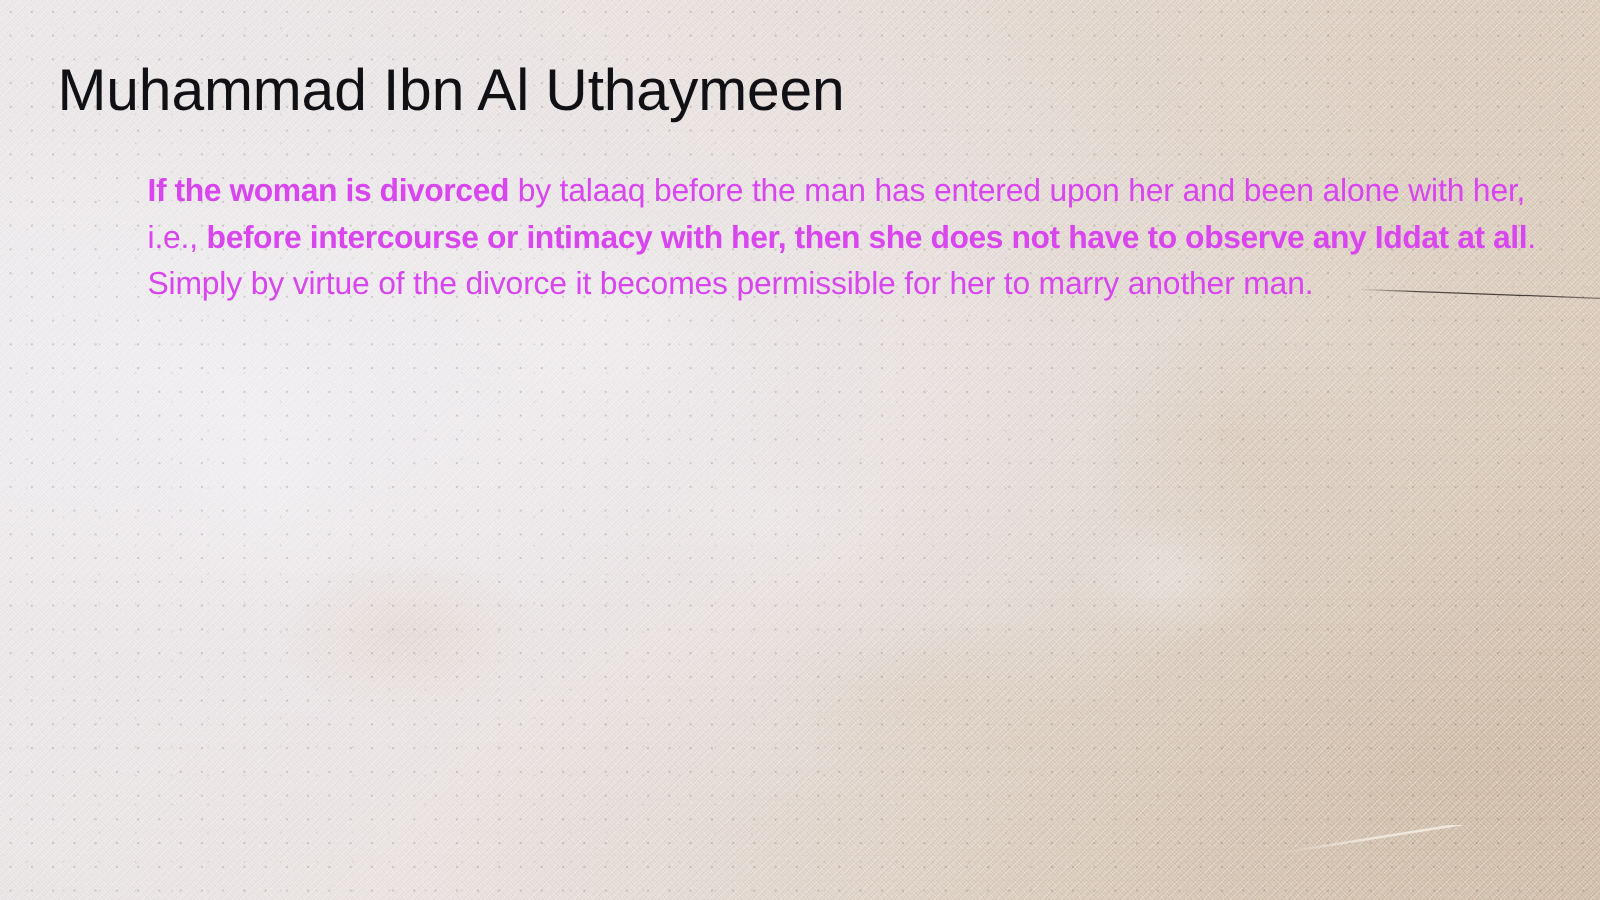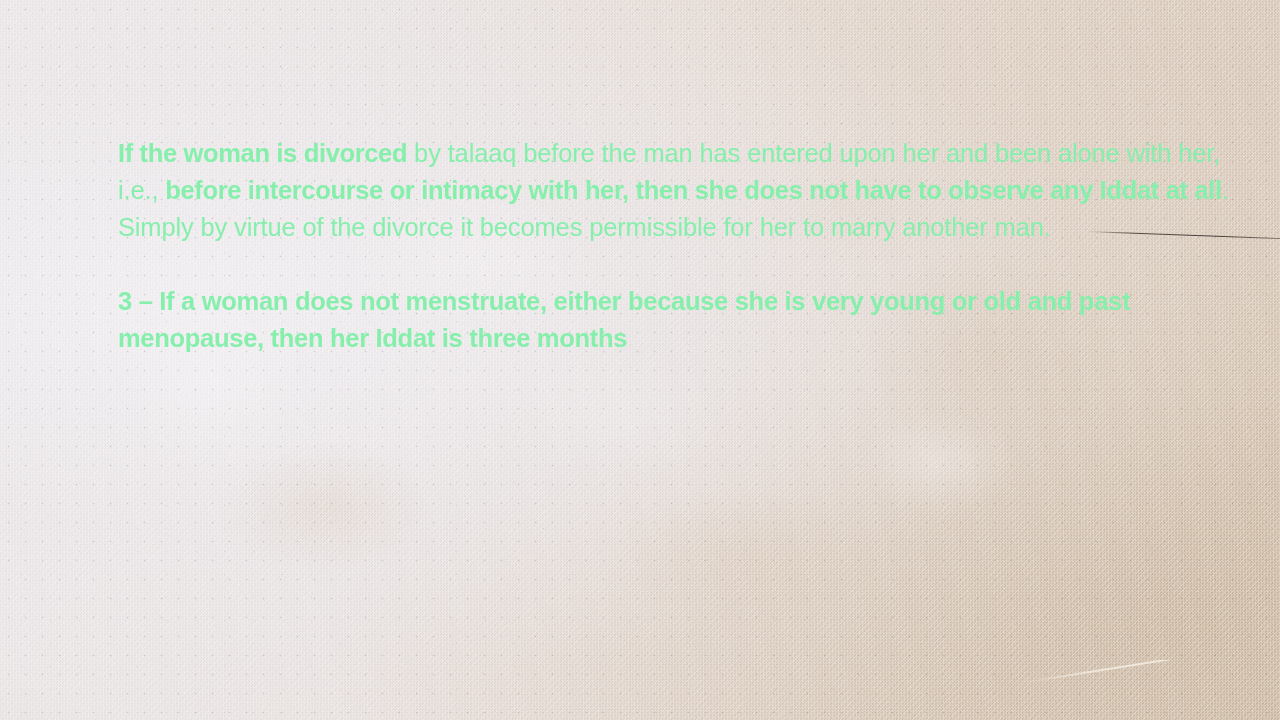--- a/index.html
+++ b/index.html
@@ -145,21 +145,21 @@
     letter-spacing: -0.1px;
     color: #111014;
     white-space: nowrap;
     font-stretch: condensed;
   }
   .body-block {
     position: absolute;
     left: 118px;
     top: 135px;
     width: 1132px;
-    color: #86efac;
+    color: #d946ef;
     font-size: 25.5px;
     line-height: 37px;
     font-weight: 400;
     letter-spacing: -0.15px;
     text-align: left;
     font-stretch: semi-condensed;
   }
   .para { margin: 0; }
   .para + .para { margin-top: 37px; }
   .para b, .para strong {
@@ -181,20 +181,20 @@
   <div class="bg-zone-b"></div>
   <div class="bg-grain"></div>
   <div class="bg-grain2"></div>
   <div class="bg-flecks"></div>
   <div class="bg-vignette"></div>
   <div class="crack-top"></div>
   <div class="crack-bottom"></div>
 
   <div class="content">
 
+    <div class="title">Muhammad Ibn Al Uthaymeen</div>
 
     <div class="body-block" id="body-block">
         <p class="para"><b>If the woman is divorced</b><span> by talaaq before the man has entered upon her and been alone with her, i.e., </span><b>before intercourse or intimacy with her, then she does not have to observe any Iddat at all</b><span>. Simply by virtue of the divorce it becomes permissible for her to marry another man.</span></p>
-        <p class="para all-bold"><span>3 – If a woman does not menstruate, either because she is very young or old and past menopause, then her Iddat is three months</span></p>
       </div>
 
   </div>
 </div>
 
 </body></html>

